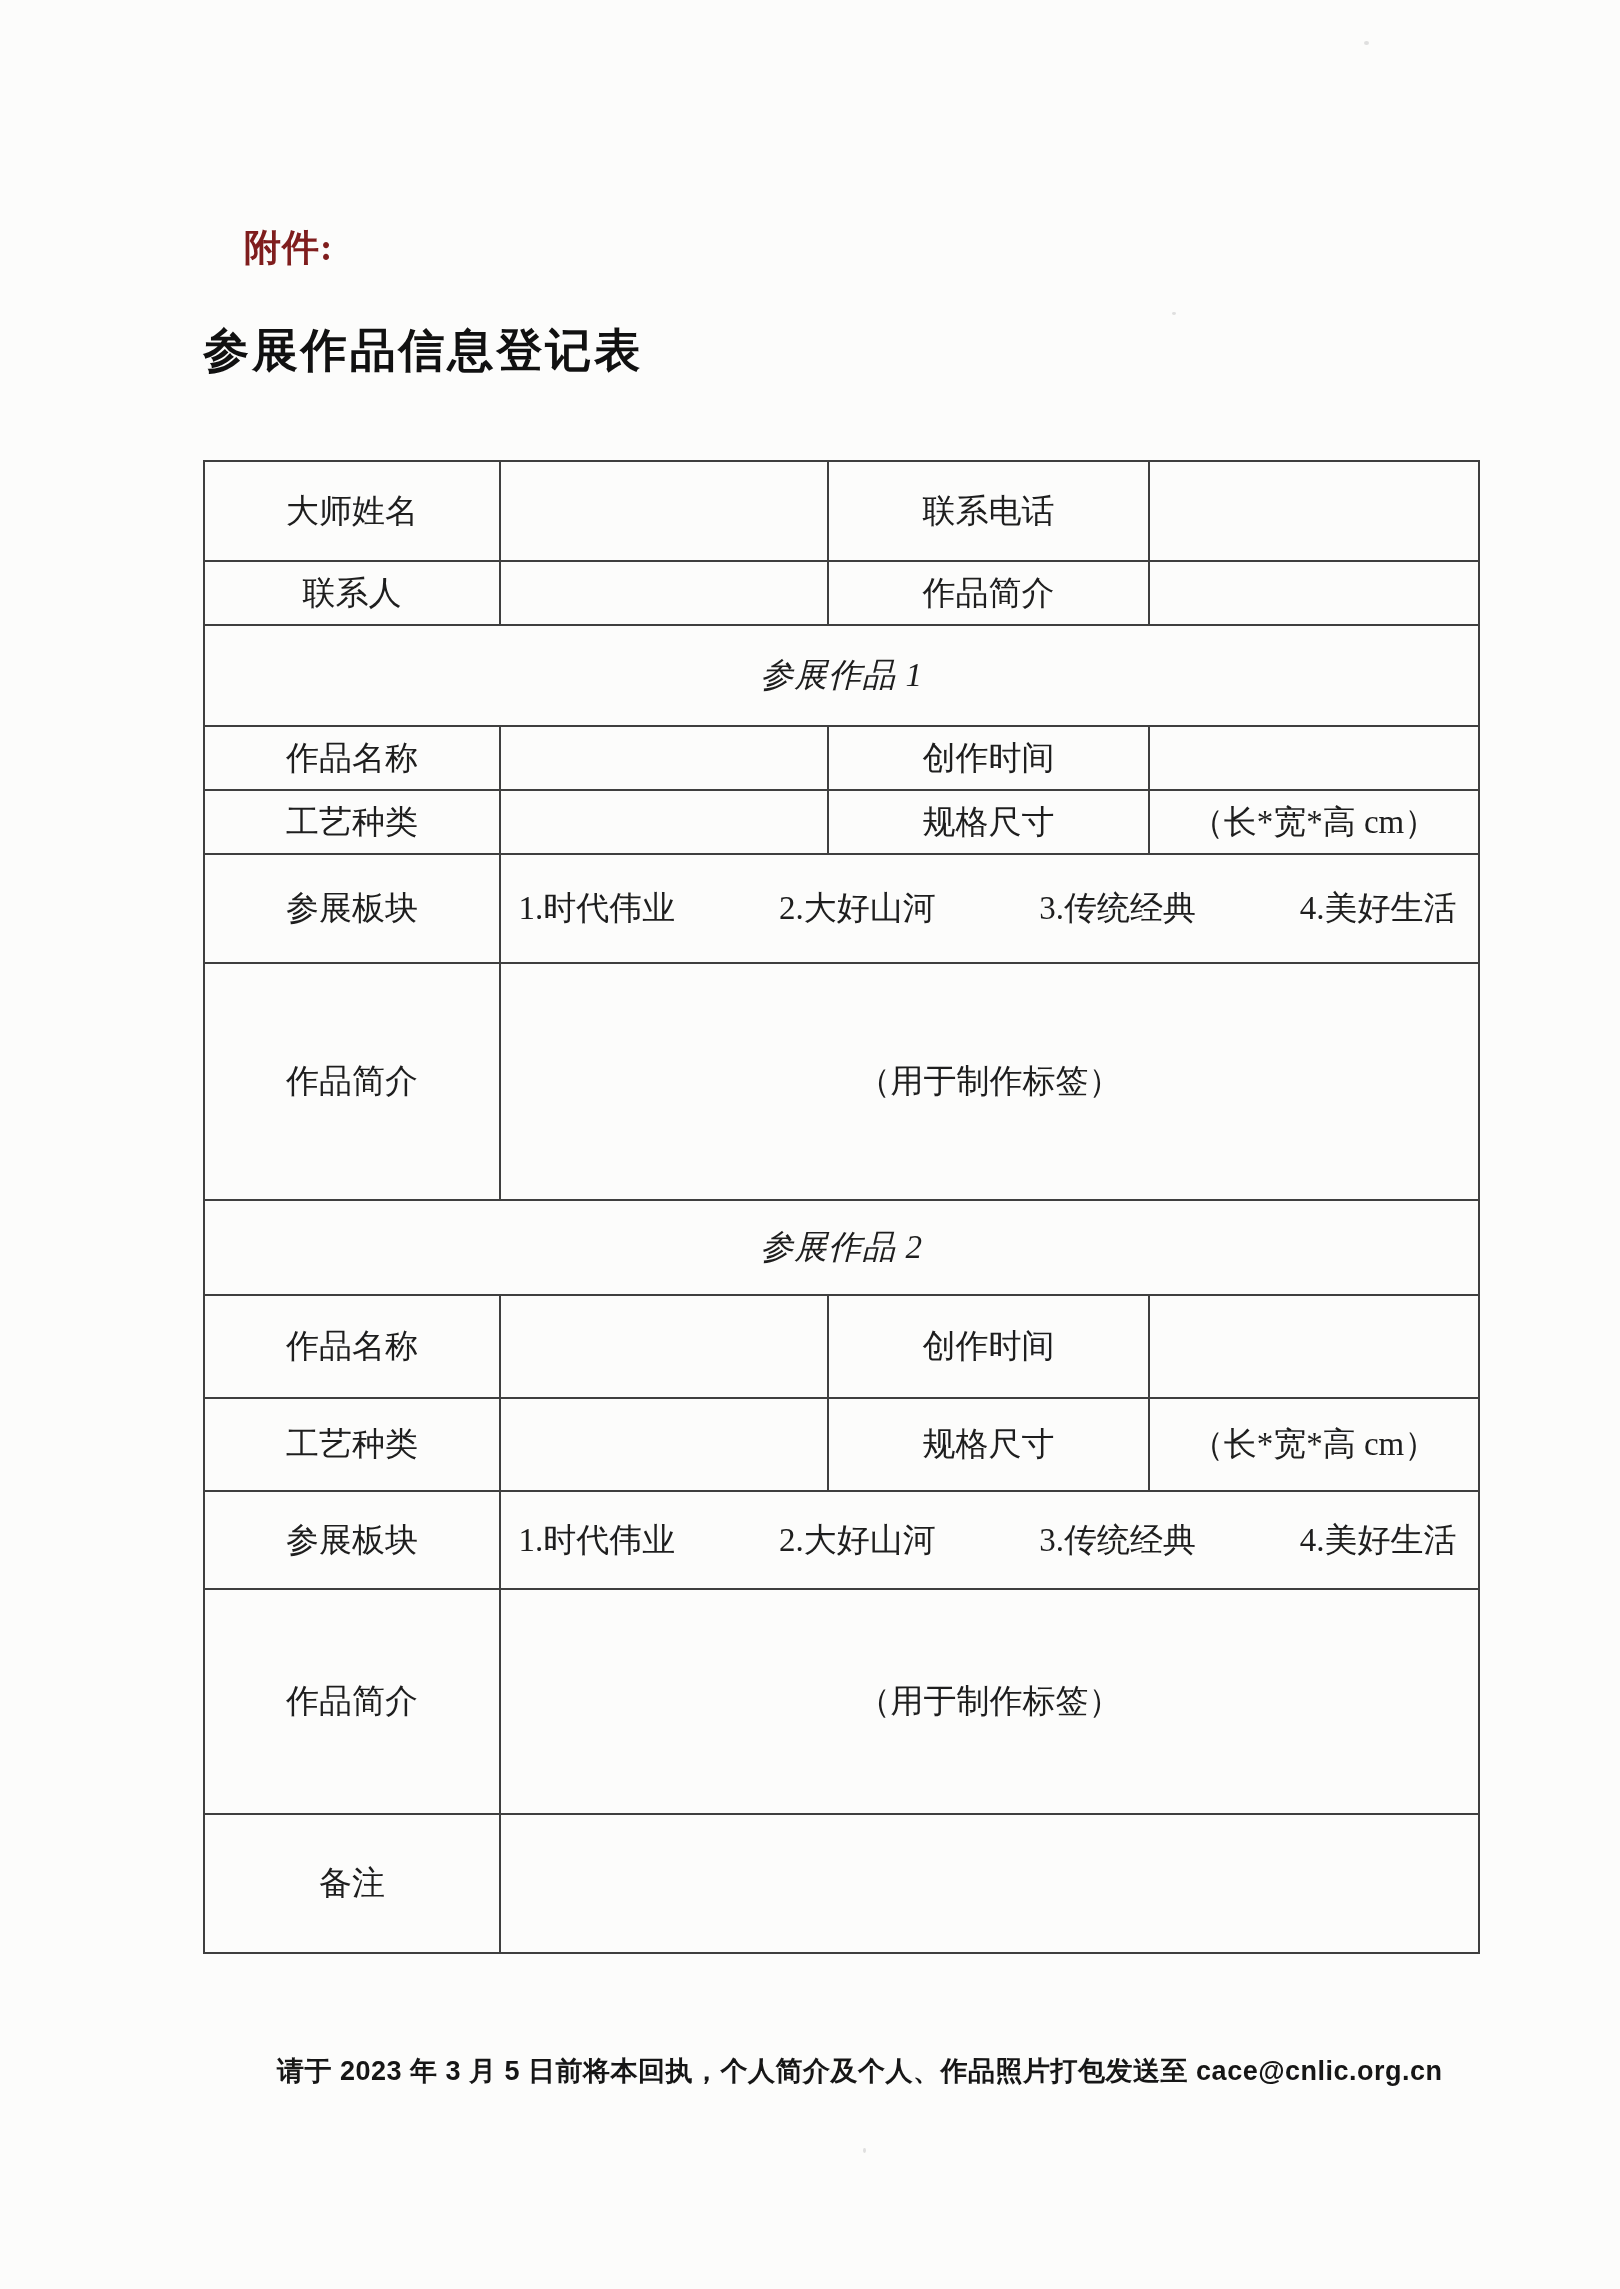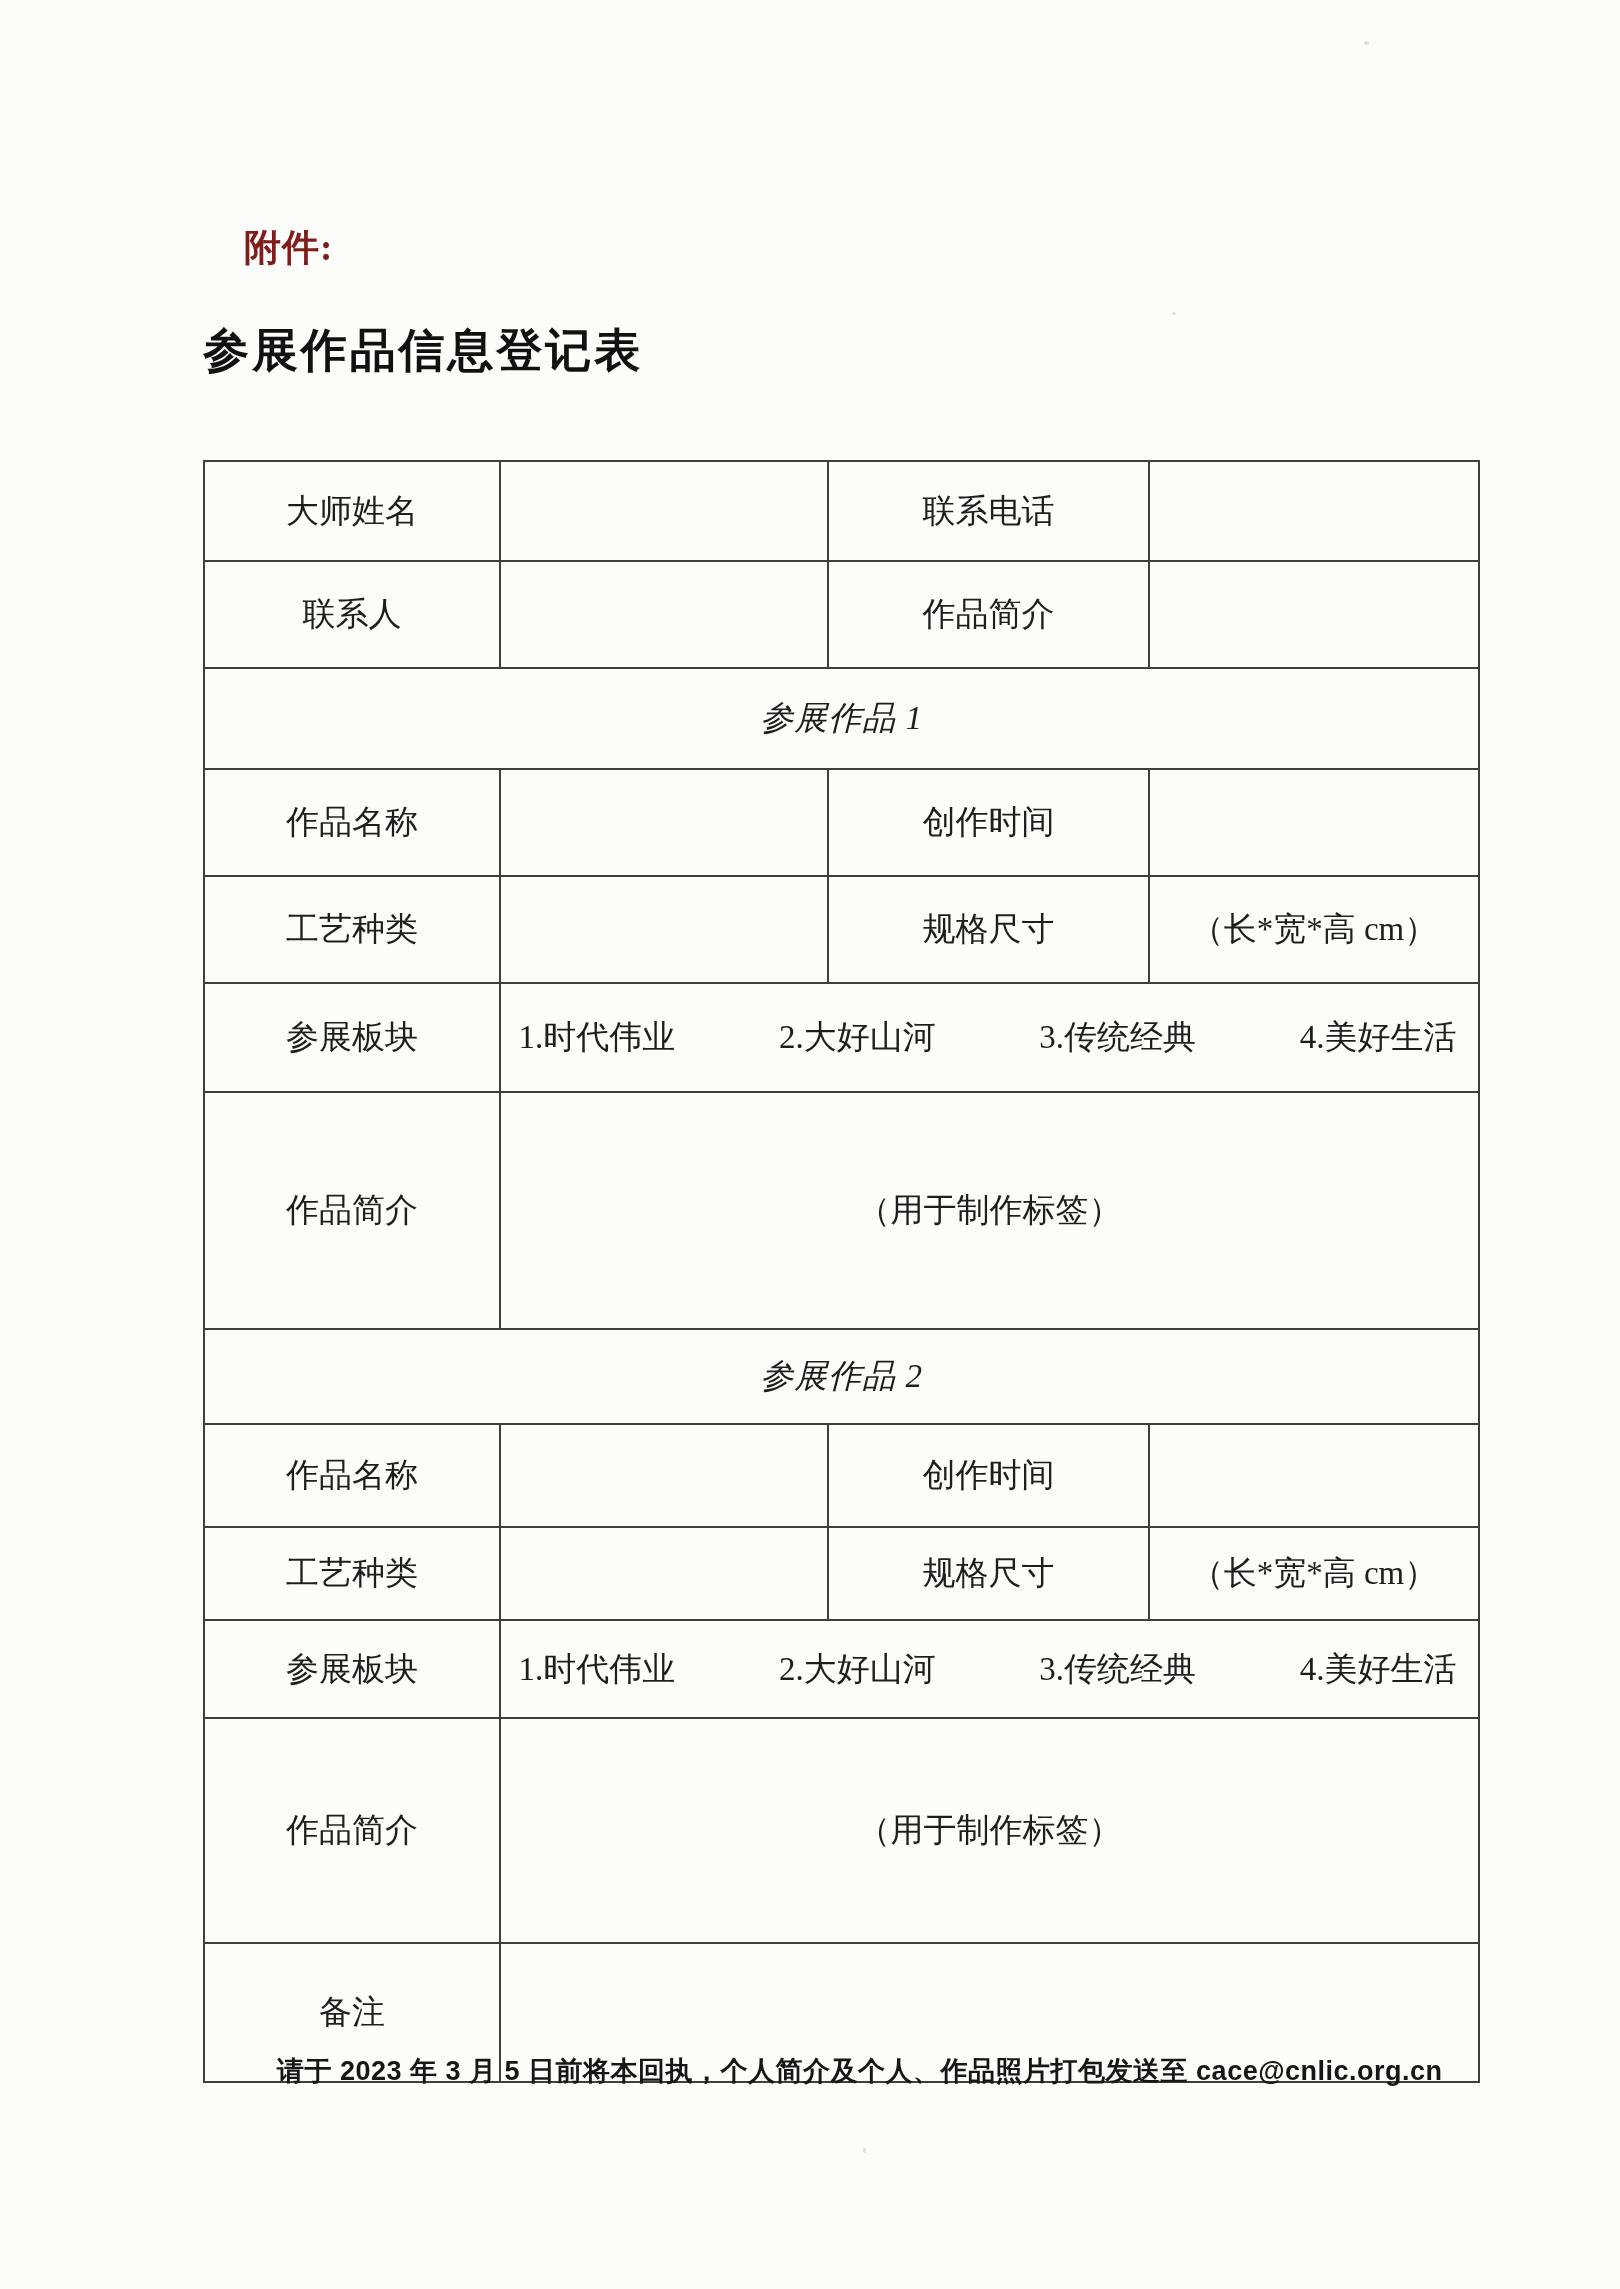--- a/index.html
+++ b/index.html
@@ -56,21 +56,21 @@
     border: 2px solid #3f3f3f;
     font-size: 33px;
     color: #1e1e1e;
     text-align: center;
     vertical-align: middle;
     padding: 0;
     overflow: hidden;
   }
   
   tr.h102 { height: 100px; }
-  tr.h89  { height: 107px; }
+  tr.h89  { height: 64px; }
   tr.h103 { height: 101px; }
   tr.h111 { height: 109px; }
   tr.h242 { height: 237px; }
   tr.h97  { height: 95px; border-radius: 23px; }
   tr.h105 { height: 103px; }
   tr.h95  { height: 93px; }
   tr.h100 { height: 98px; }
   tr.h230 { height: 225px; }
   tr.h142 { height: 139px; padding-left: 39px; }
 

